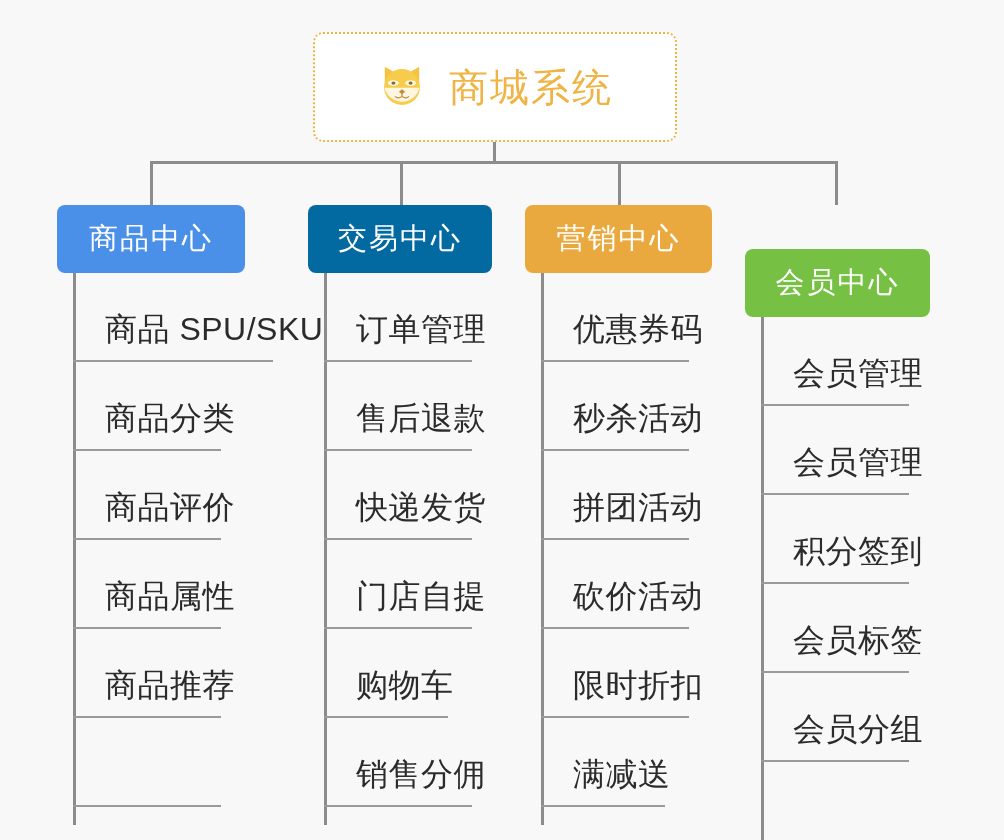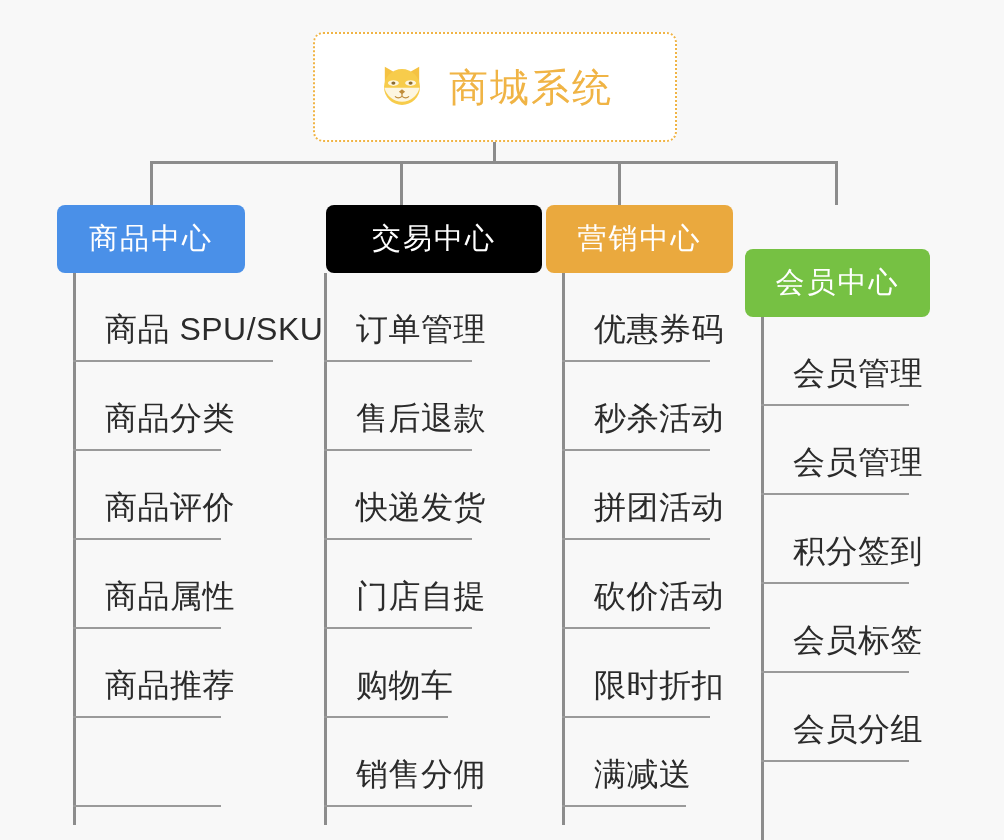--- a/index.html
+++ b/index.html
@@ -172,21 +172,21 @@
         <span class="leaf-label">商品推荐</span>
         <span class="leaf-underline" style="width:148px;"></span>
       </div>
       <div class="leaf">
         <span class="leaf-underline" style="width:148px;"></span>
       </div>
     </div>
   </div>
 
   <div class="column" style="left:308px; width:184px;">
-    <div class="cat-box" style="background:#000000; width:216px;margin-left:18px;">
+    <div class="cat-box" style="background:#0369a1; width:184px;">
       <span>交易中心</span>
     </div>
     <div class="leaf-list">
       <div class="spine" style="height:552px;"></div>
       <div class="leaf">
         <span class="leaf-label">订单管理</span>
         <span class="leaf-underline" style="width:148px;"></span>
       </div>
       <div class="leaf">
         <span class="leaf-label">售后退款</span>
@@ -204,21 +204,21 @@
         <span class="leaf-label">购物车</span>
         <span class="leaf-underline" style="width:124px;"></span>
       </div>
       <div class="leaf">
         <span class="leaf-label">销售分佣</span>
         <span class="leaf-underline" style="width:148px;"></span>
       </div>
     </div>
   </div>
 
-  <div class="column" style="left:546px; width:187px;">
+  <div class="column" style="left:525px; width:187px;">
     <div class="cat-box" style="background:#eaa93e; width:187px;">
       <span>营销中心</span>
     </div>
     <div class="leaf-list">
       <div class="spine" style="height:552px;"></div>
       <div class="leaf">
         <span class="leaf-label">优惠券码</span>
         <span class="leaf-underline" style="width:148px;"></span>
       </div>
       <div class="leaf">

